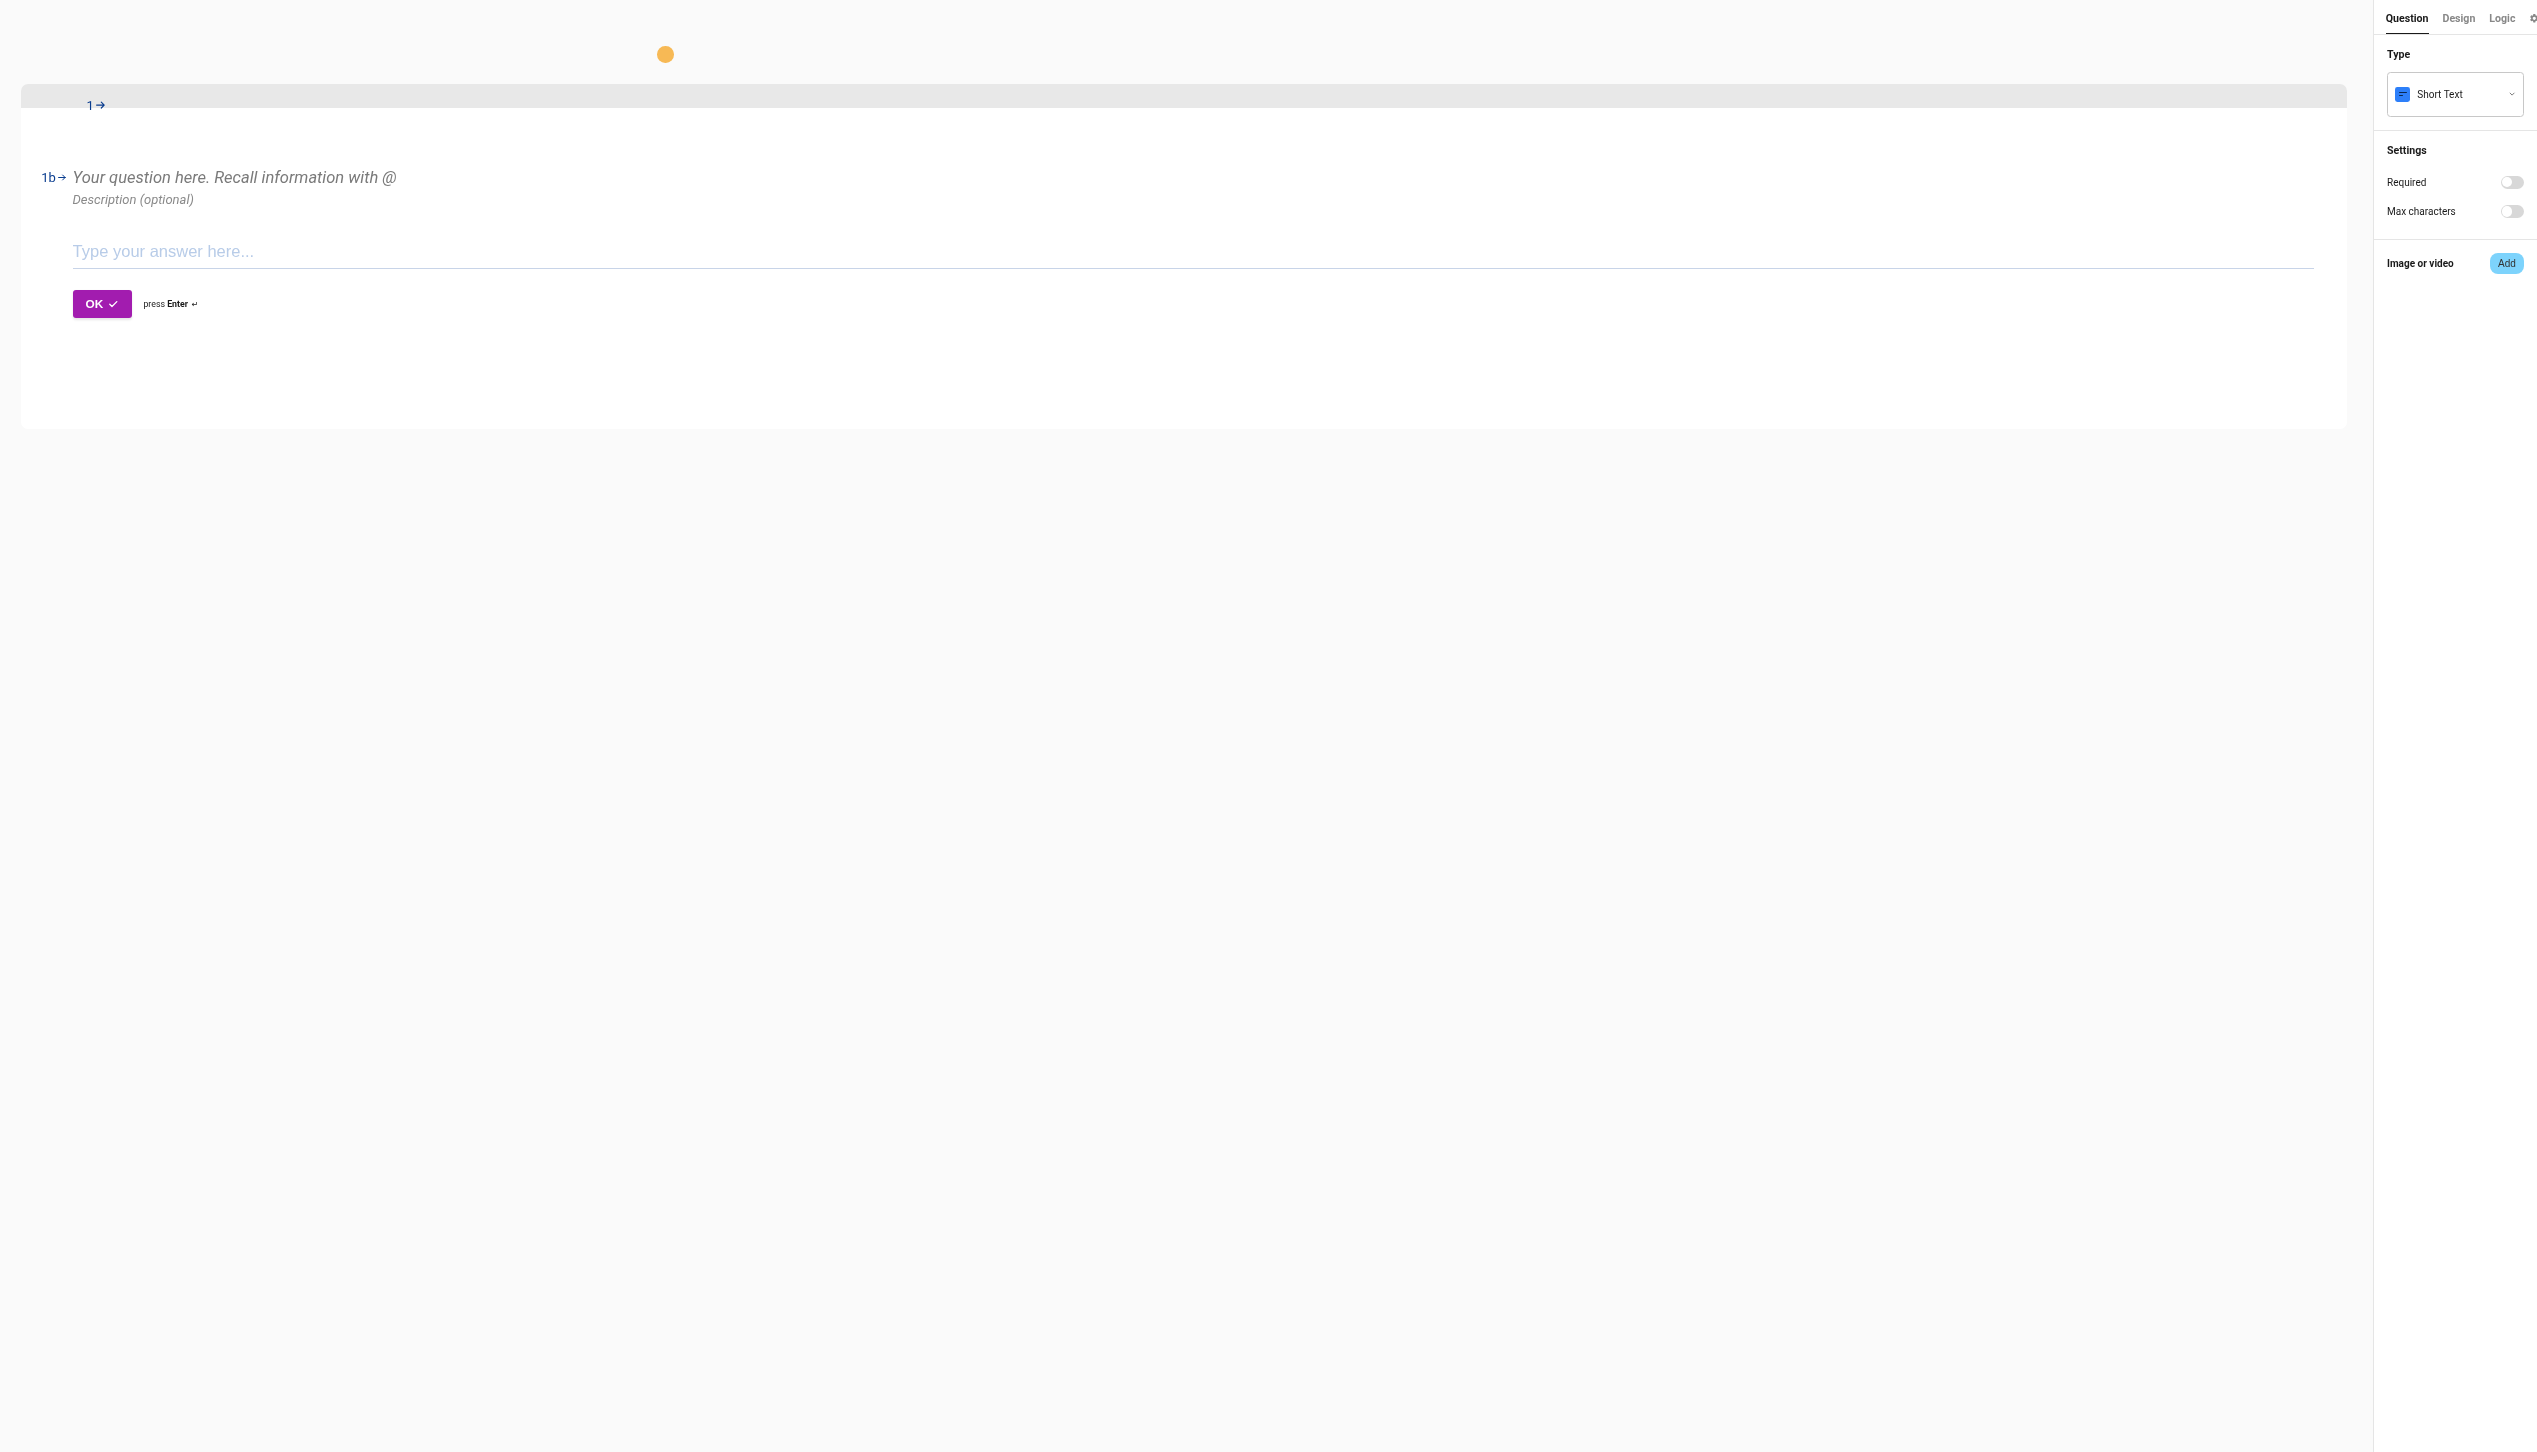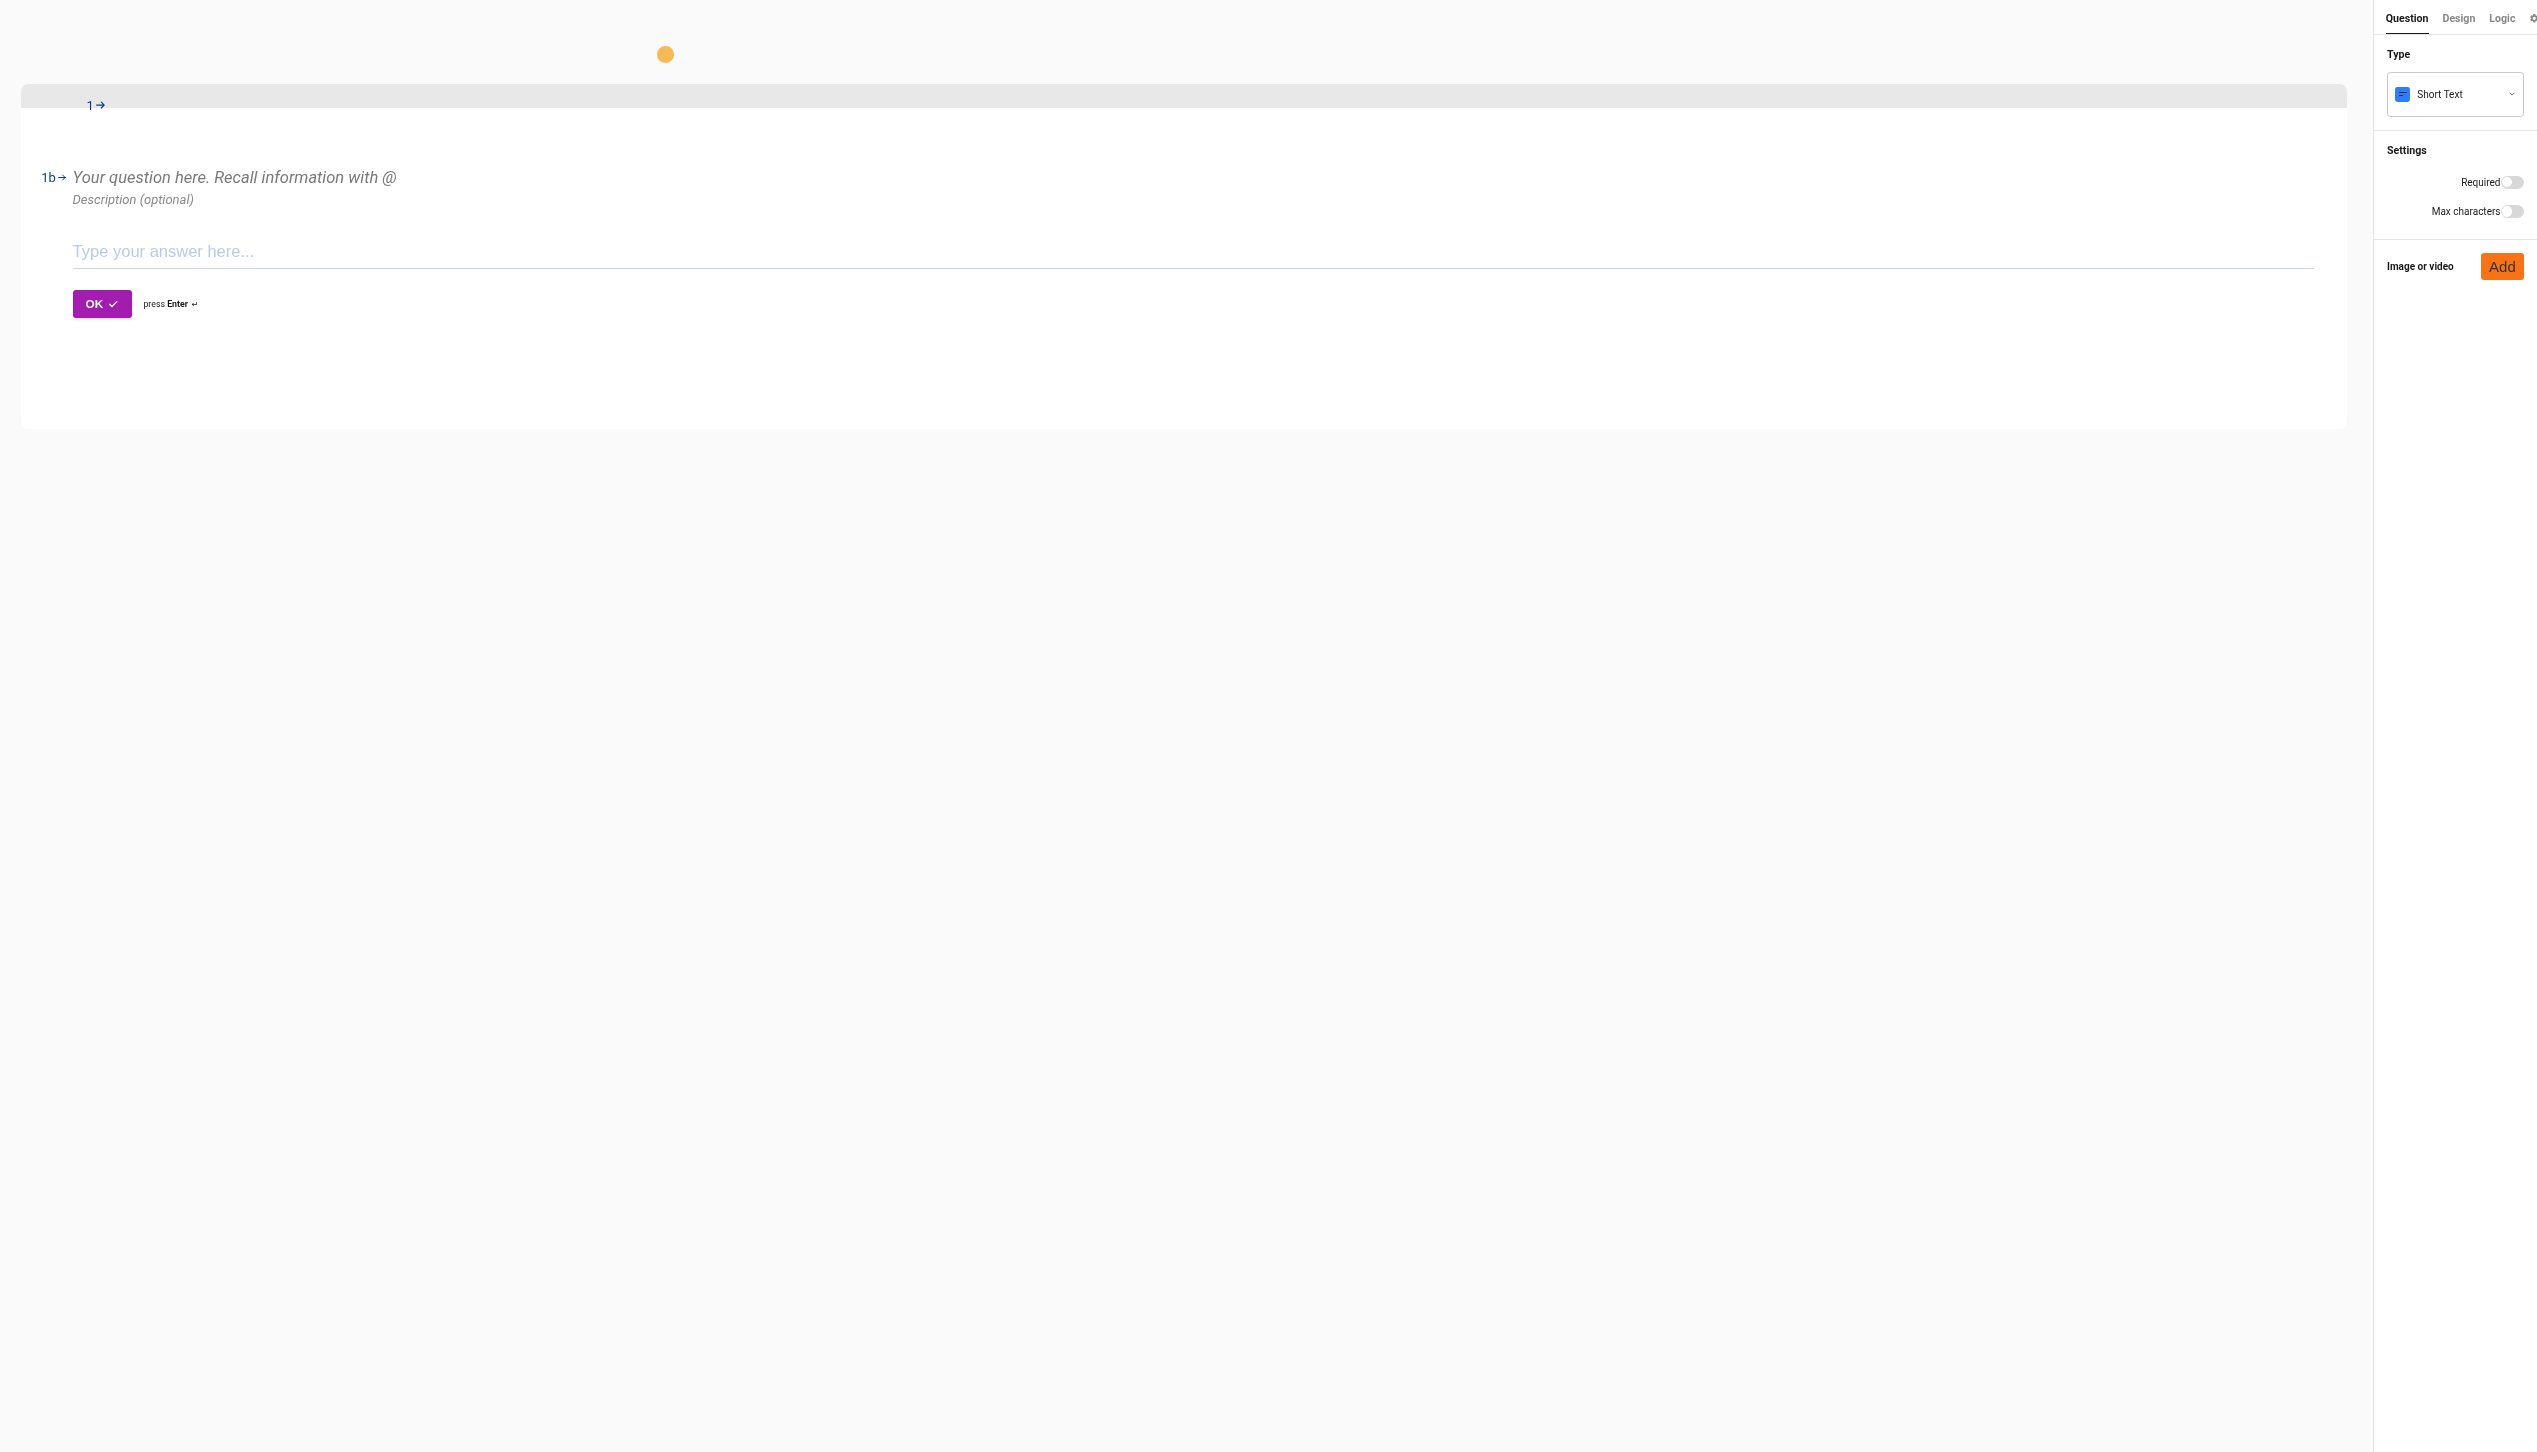--- a/index.html
+++ b/index.html
@@ -223,21 +223,21 @@
       margin-left: auto;
       color: #666;
     }
     .chevron-svg {
       width: 8.2px;
       height: 8.2px;
     }
     .setting-row {
       display: flex;
       align-items: center;
-      justify-content: flex-end;
+      justify-content: space-between;
       padding: 8.2px 0;
     }
     .setting-label {
       font-size: 10px;
       color: #1a1a1a;
     }
     .toggle {
       width: 23.5px;
       height: 13px;
       background: #d8d8d8;
@@ -254,25 +254,25 @@
       background: #fff;
       border-radius: 50%;
     }
     .media-row {
       display: flex;
       align-items: center;
       justify-content: space-between;
       padding: 13px 13px;
     }
     .add-btn {
-      background: #f97316;
+      background: #7dd3fc;
       border: none;
       padding: 4.7px 8.2px;
-      border-radius: 3px;
-      font-size: 15px;
+      border-radius: 8px;
+      font-size: 10px;
       color: #333;
       cursor: pointer;
     }
     .cursor-dot {
       position: absolute;
       left: 657px;
       top: 46px;
       width: 16.5px;
       height: 16.5px;
       background: #f7b955;

